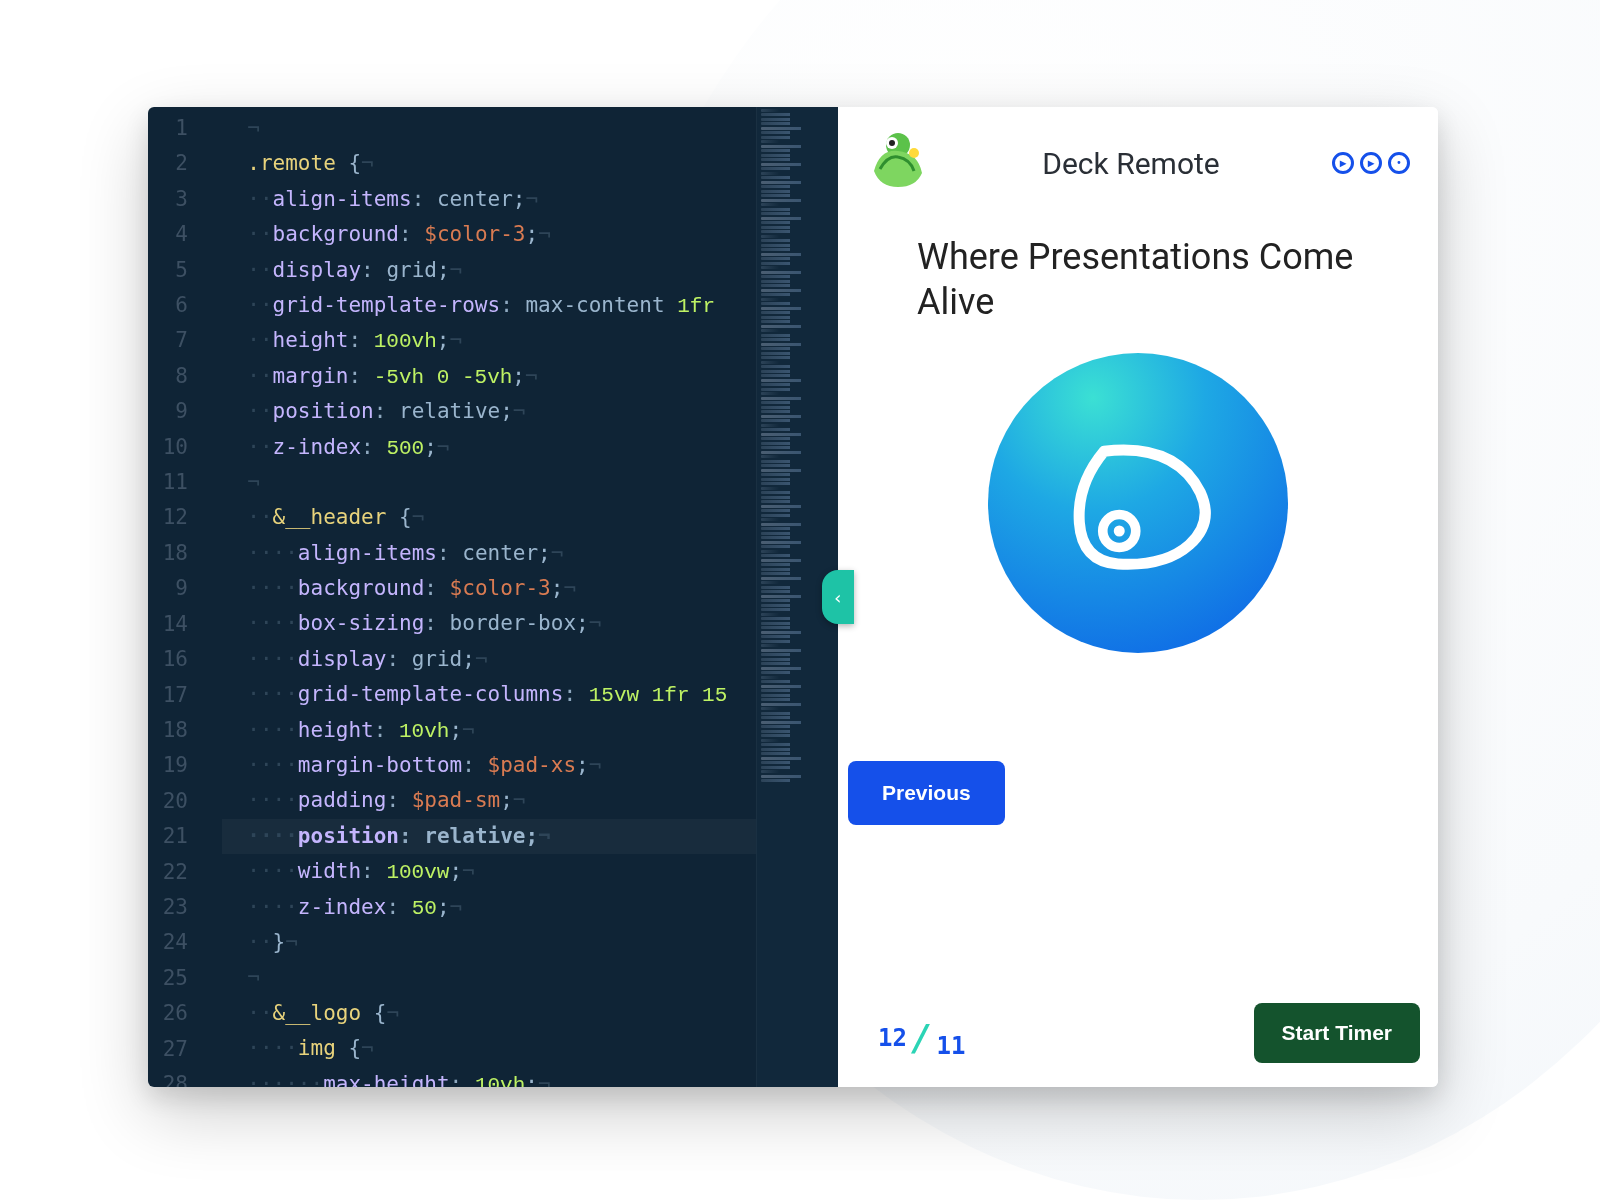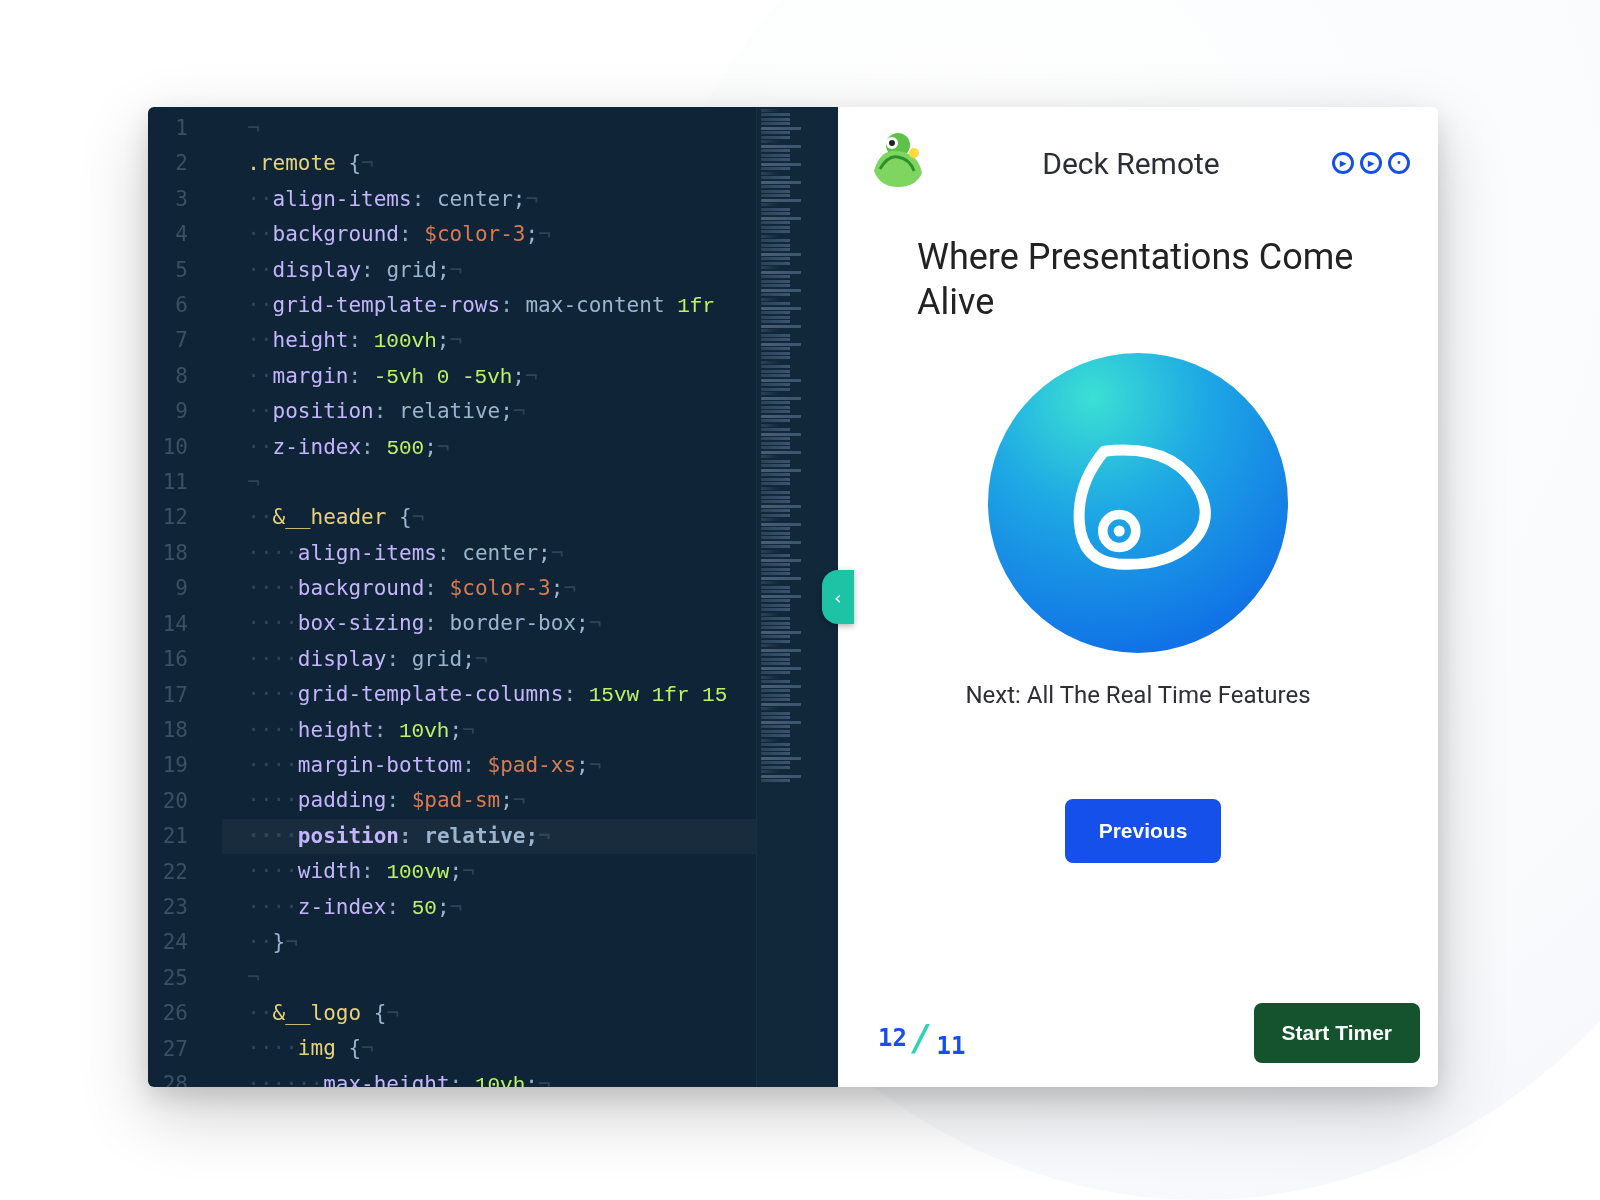--- a/index.html
+++ b/index.html
@@ -145,21 +145,21 @@
     background:radial-gradient(circle at 35% 15%, #3be0d4 0%, #1ea8e4 35%, #0e67e6 90%);
     display:flex;align-items:center;justify-content:center;
   }
 
   .next-text{
     text-align:center;font-size:24px;color:#2d2f33;
     padding:10px 24px 0 24px;
   }
 
   .btn-row{
-    display:flex;justify-content:center;gap:14px;margin-top:90px;margin-left:10px;
+    display:flex;gap:14px;margin-top:90px;margin-left:10px;
   }
   .btn{
     background:#1550ea;color:#fff;border:none;
     padding:20px 34px;border-radius:8px;
     font-size:21px;font-weight:600;cursor:pointer;
   }
   .footer{
     margin-top:auto;
     display:flex;align-items:center;justify-content:space-between;
     padding:0 18px 24px 40px;
@@ -404,21 +404,20 @@
     <div class="slide-visual">
       <div class="orb">
         <svg viewBox="0 0 120 120" width="165" height="165">
           <path d="M35 22 q52 -6 70 30 q10 22 -8 38 q-18 16 -52 14 q-26 -2 -28 -30 q-2 -28 18 -52" fill="none" stroke="#fff" stroke-width="8" stroke-linejoin="round" stroke-linecap="round"></path>
           <circle cx="46" cy="80" r="12" fill="none" stroke="#fff" stroke-width="7"></circle>
           <circle cx="46" cy="80" r="4" fill="#fff"></circle>
         </svg>
       </div>
     </div>
 
-    <div class="next-text">Next: All The Real Time Features</div>
 
     <div class="btn-row">
       <button class="btn">Previous</button>
     </div>
 
     <div class="footer">
       <div class="counter">
         <span>12</span>
         <span class="slash">/</span>
         <span class="denom">11</span>

